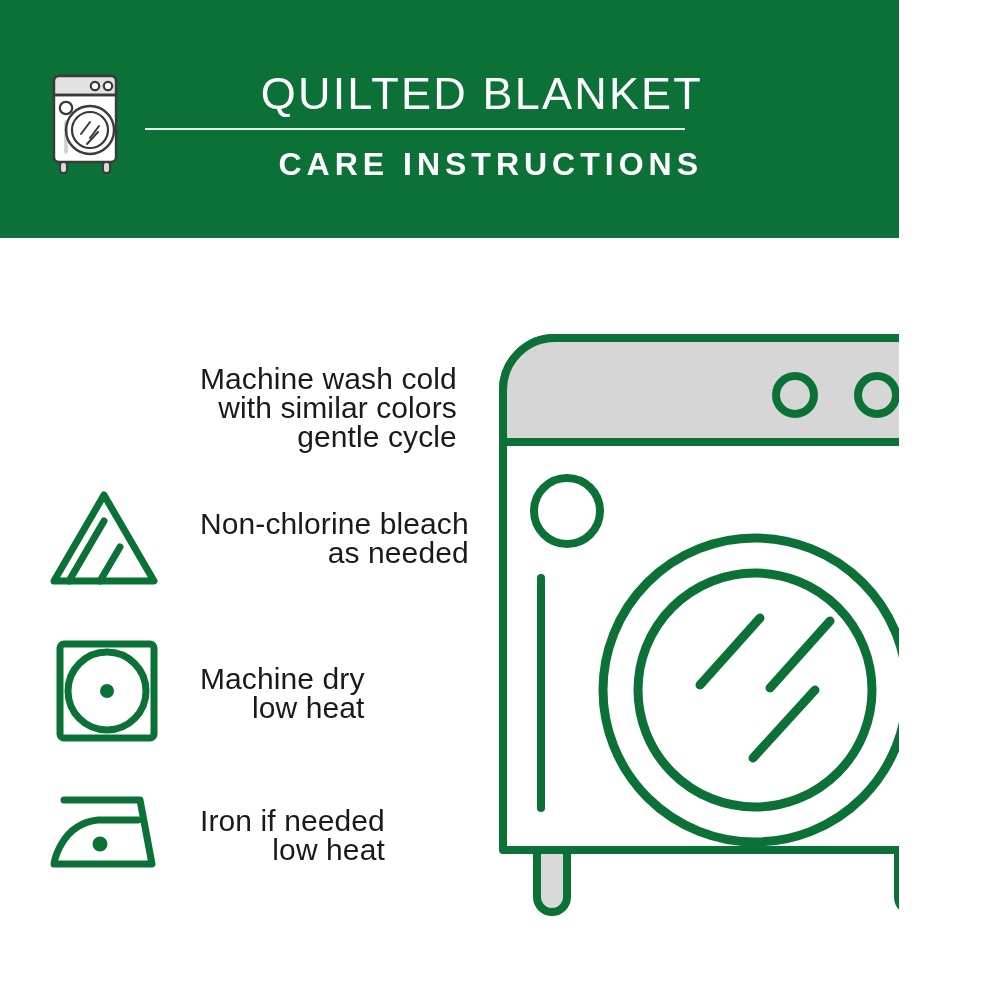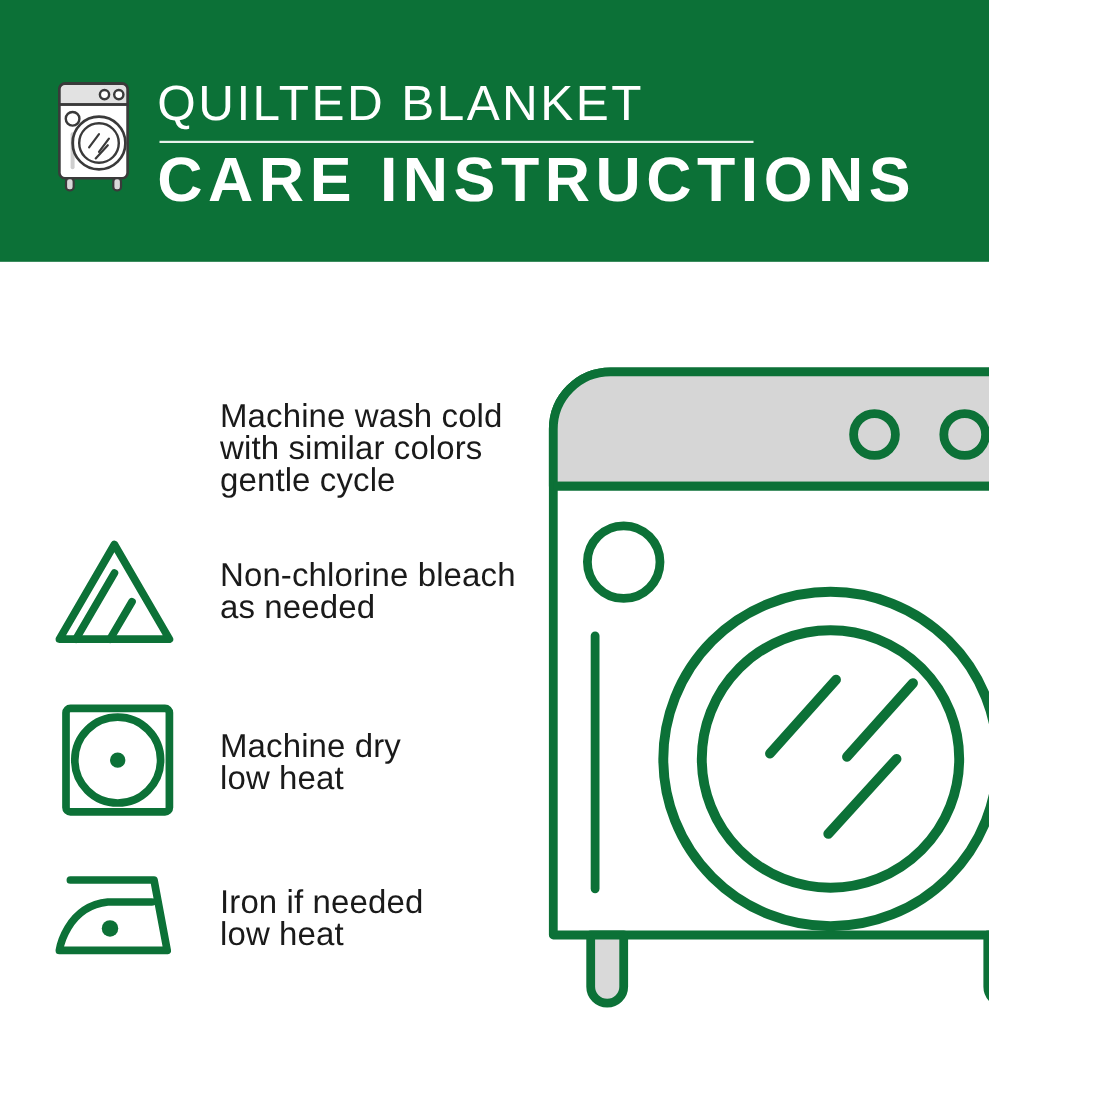--- a/index.html
+++ b/index.html
@@ -7,20 +7,21 @@
     padding: 0;
     background: #ffffff;
   }
   #page {
     position: relative;
     width: 899px;
     height: 1000px;
     background: #ffffff;
     overflow: hidden;
     font-family: "Liberation Sans", sans-serif;
+    text-align: right;
   }
 
   
   .header-band {
     position: absolute;
     left: 0;
     top: 0;
     width: 1000px;
     height: 238px;
     background: #0c7137;
@@ -48,21 +49,21 @@
     white-space: nowrap;
   }
   .title-rule {
     width: 540px;
     height: 2px;
     background: #e9f2ec;
     margin: 6px 0 6px 2px;
   }
   .title-sub {
     font-family: "Liberation Sans", sans-serif;
-    font-size: 57px;
+    font-size: 32px;
     font-weight: 600;
     letter-spacing: 5px;
     color: #ffffff;
     line-height: 56px;
     white-space: nowrap;
   }
 
   
   .care-list {
     position: absolute;

